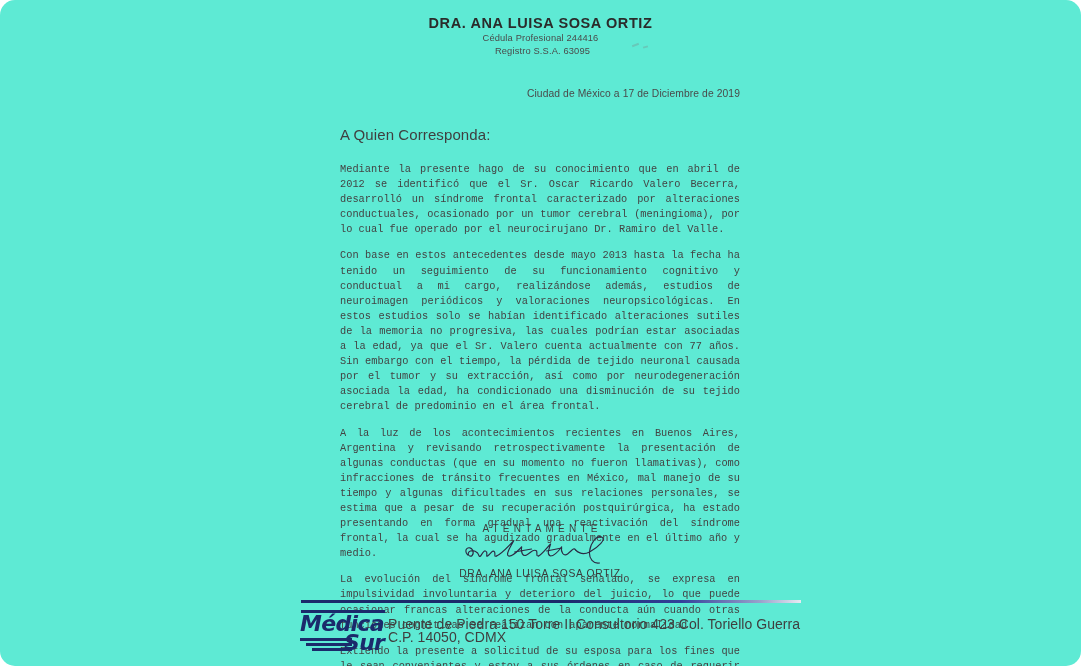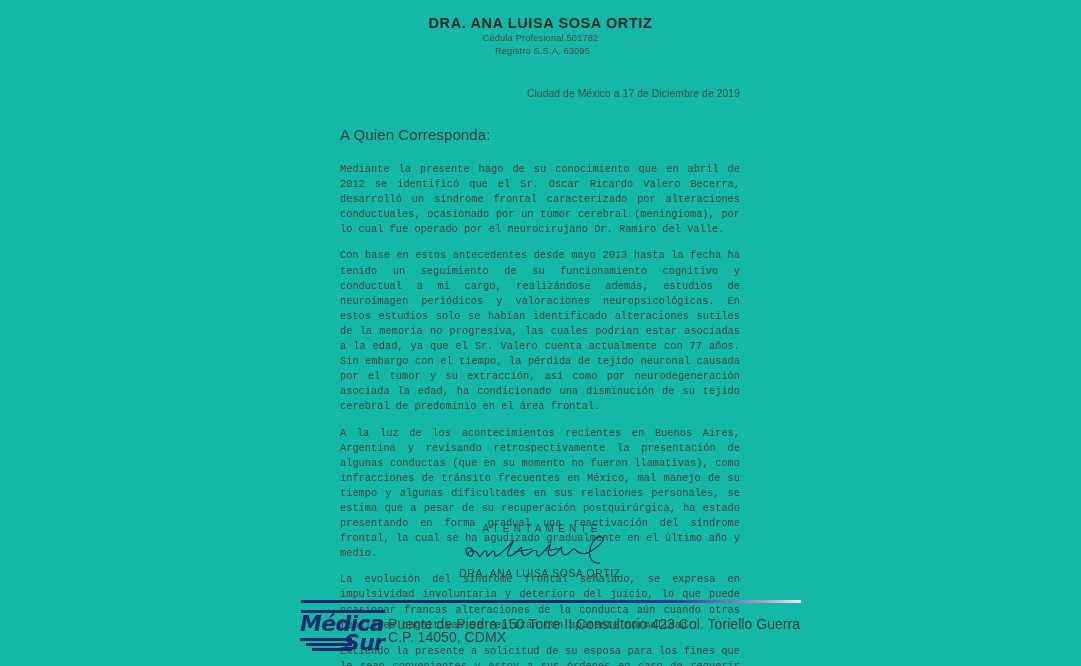--- a/index.html
+++ b/index.html
@@ -8,22 +8,23 @@
     background: #ffffff;
   }
   body {
     font-family: "Liberation Sans", sans-serif;
     color: #3d3d3d;
   }
   #page {
     position: relative;
     width: 1081px;
     height: 666px;
-    background: #14b8a6;
+    background: #5eead4;
     overflow: hidden;
+    border-radius: 15px;
   }
 
   
   .letterhead {
     position: absolute;
     left: 0;
     top: 14px;
     width: 1081px;
     text-align: center;
   }
@@ -214,21 +215,21 @@
   .footer-contact .l1 { text-align: left; }
   .footer-contact .l2 { text-align: center; padding-right: 16px; }
 </style>
 </head>
 <body>
 
 <div id="page">
 
   <div class="letterhead">
     <div class="doctor-name">DRA. ANA LUISA SOSA ORTIZ</div>
-    <div class="cedula-line">Cédula Profesional 501782</div>
+    <div class="cedula-line">Cédula Profesional 244416</div>
     <div class="registro-line">Registro S.S.A. 63095</div>
   </div>
   <div class="smudge">
       <i></i>
       <i></i>
     </div>
 
   <div class="date-line">Ciudad de México a 17 de Diciembre de 2019</div>
 
   <div class="salutation">A Quien Corresponda:</div>

